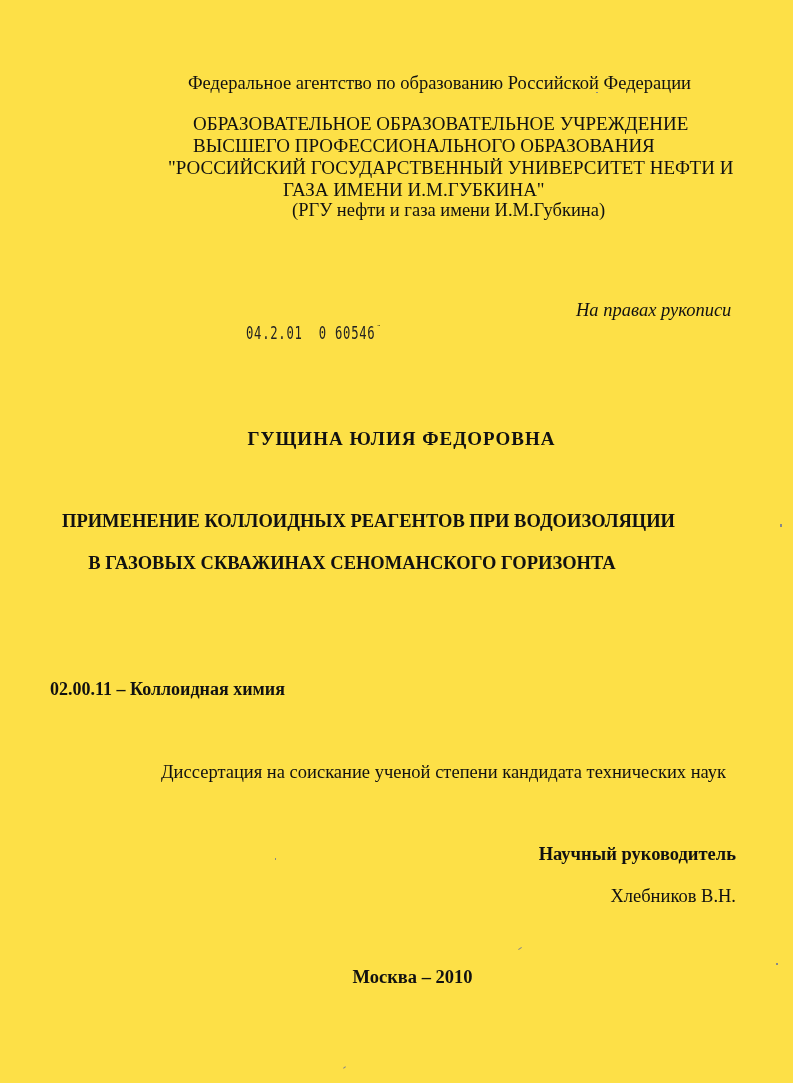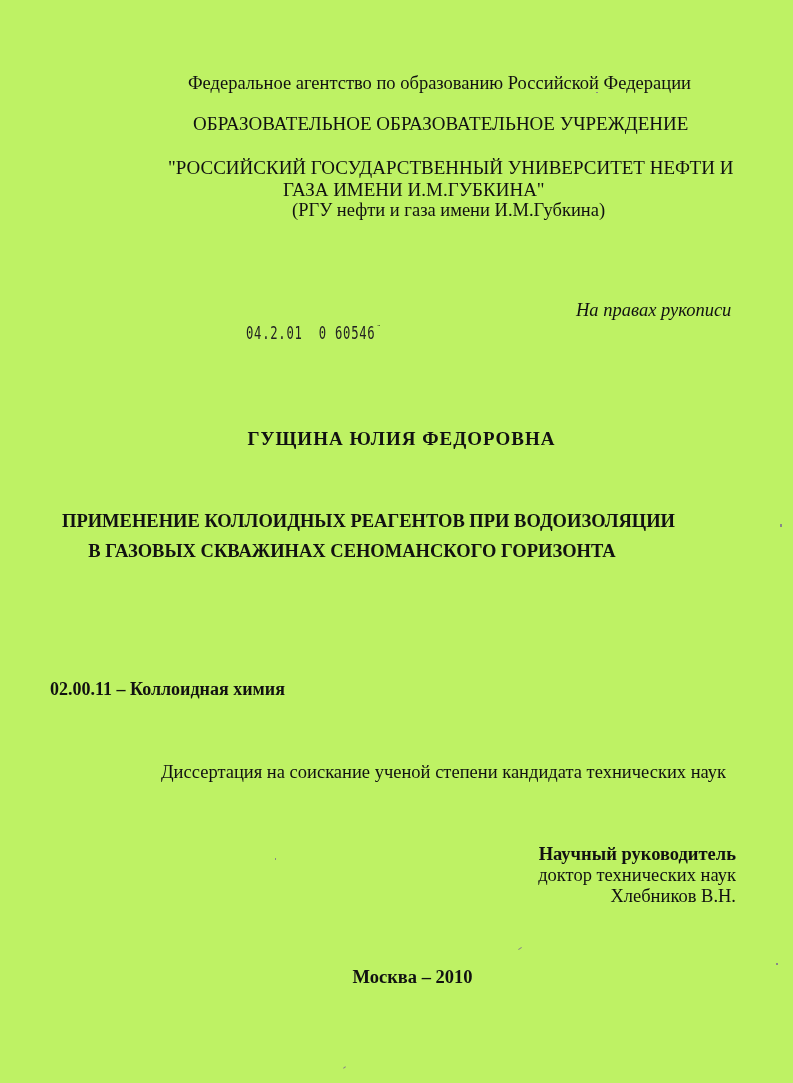--- a/index.html
+++ b/index.html
@@ -12,21 +12,21 @@
       height: 1083px;
       position: relative;
       overflow: hidden;
       font-family: "Liberation Serif", "DejaVu Serif", serif;
       color: #111111;
     }
     .page {
       position: absolute;
       left: 0; top: 0;
       width: 793px; height: 1083px;
-      background: #bef264;
+      background: #fde047;
     }
     .line {
       position: absolute;
       white-space: nowrap;
       line-height: 1;
     }
     .agency {
       left: 188px;
       top: 74px;
       font-size: 18.5px;
@@ -68,21 +68,21 @@
       left: 0; width: 793px; text-align: center;
       padding-left: 10px;
       box-sizing: border-box;
     }
     .title {
       font-size: 18.5px;
       font-weight: bold;
       left: 0; width: 697px; text-align: center;
     }
     .title1 { top: 512px; padding-left: 40px; box-sizing: border-box; }
-    .title2 { top: 542px; padding-left: 7px; box-sizing: border-box; }
+    .title2 { top: 554px; padding-left: 7px; box-sizing: border-box; }
     .spec {
       top: 680px;
       font-size: 18px;
       font-weight: bold;
       left: 0; width: 793px; 
       padding-left: 50px;
       box-sizing: border-box;
     }
     .degree {
       left: 161px;
@@ -111,41 +111,41 @@
     }
   </style>
 </head>
 <body>
 
 <div class="page">
 
   <div class="line agency">Федеральное агентство по образованию Российской Федерации</div>
 
   <div class="line inst inst1">ОБРАЗОВАТЕЛЬНОЕ ОБРАЗОВАТЕЛЬНОЕ УЧРЕЖДЕНИЕ</div>
+  <div class="line inst inst2">ВЫСШЕГО ПРОФЕССИОНАЛЬНОГО ОБРАЗОВАНИЯ</div>
   <div class="line inst inst3">"РОССИЙСКИЙ ГОСУДАРСТВЕННЫЙ УНИВЕРСИТЕТ НЕФТИ И</div>
   <div class="line inst inst4">ГАЗА ИМЕНИ И.М.ГУБКИНА"</div>
   <div class="line inst inst5">(РГУ нефти и газа имени И.М.Губкина)</div>
 
   <div class="line rights">На правах рукописи</div>
 
   <div class="line stamp">
     <span style="white-space: pre;">04.2.01  0 60546</span><span class="mark">¨</span>
   </div>
 
   <div class="line author">ГУЩИНА ЮЛИЯ ФЕДОРОВНА</div>
 
   <div class="line title title1">ПРИМЕНЕНИЕ КОЛЛОИДНЫХ РЕАГЕНТОВ ПРИ ВОДОИЗОЛЯЦИИ</div>
   <div class="line title title2">В ГАЗОВЫХ СКВАЖИНАХ СЕНОМАНСКОГО ГОРИЗОНТА</div>
 
   <div class="line spec">02.00.11 – Коллоидная химия</div>
 
   <div class="line degree">Диссертация на соискание ученой степени кандидата технических наук</div>
 
   <div class="line advisor adv1">Научный руководитель</div>
-  <div class="line advisor adv2">доктор технических наук</div>
   <div class="line advisor adv3">Хлебников В.Н.</div>
 
   <div class="line city">Москва – 2010</div>
 
   <div class="speck" style="left:596px; top:92px; width:2px; height:1px;"></div>
   <div class="speck" style="left:780px; top:524px; width:2px; height:3px;"></div>
   <div class="speck" style="left:275px; top:858px; width:1px; height:2px;"></div>
   <div class="speck" style="left:518px; top:948px; width:4px; height:1px; transform: rotate(-35deg);"></div>
   <div class="speck" style="left:776px; top:963px; width:2px; height:2px;"></div>
   <div class="speck" style="left:343px; top:1067px; width:3px; height:1px; transform: rotate(-40deg);"></div>

